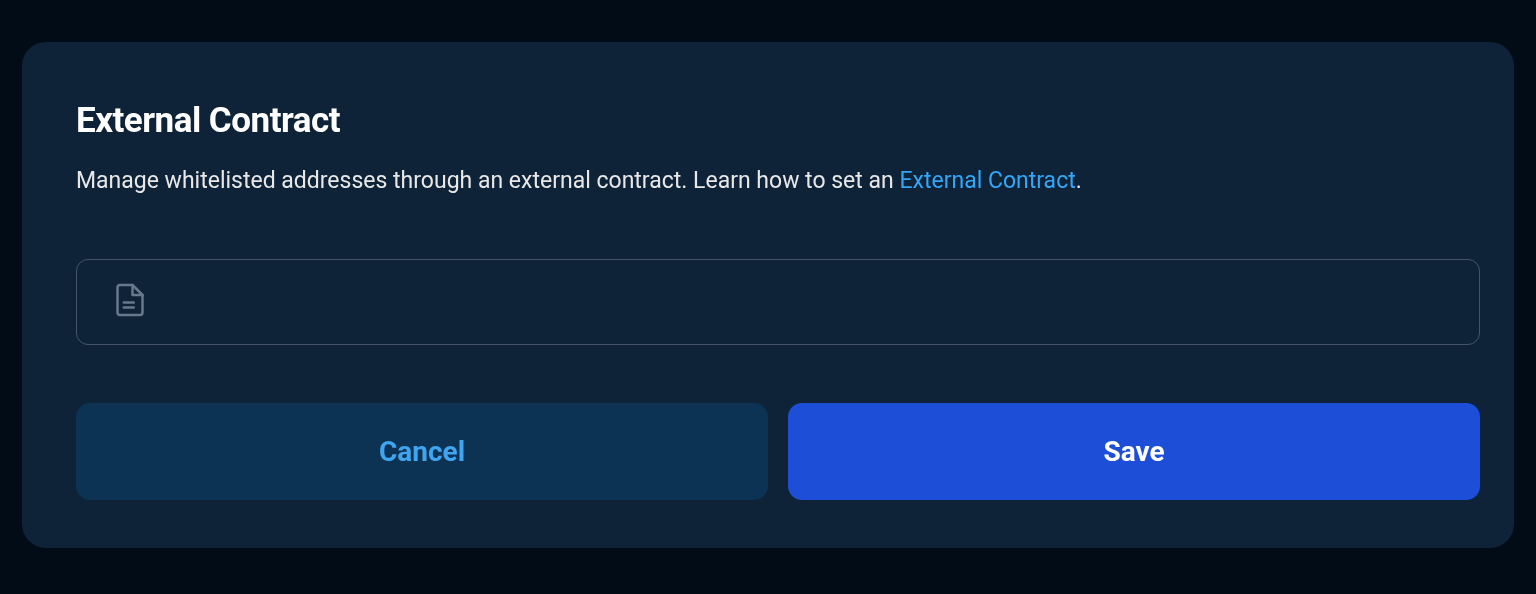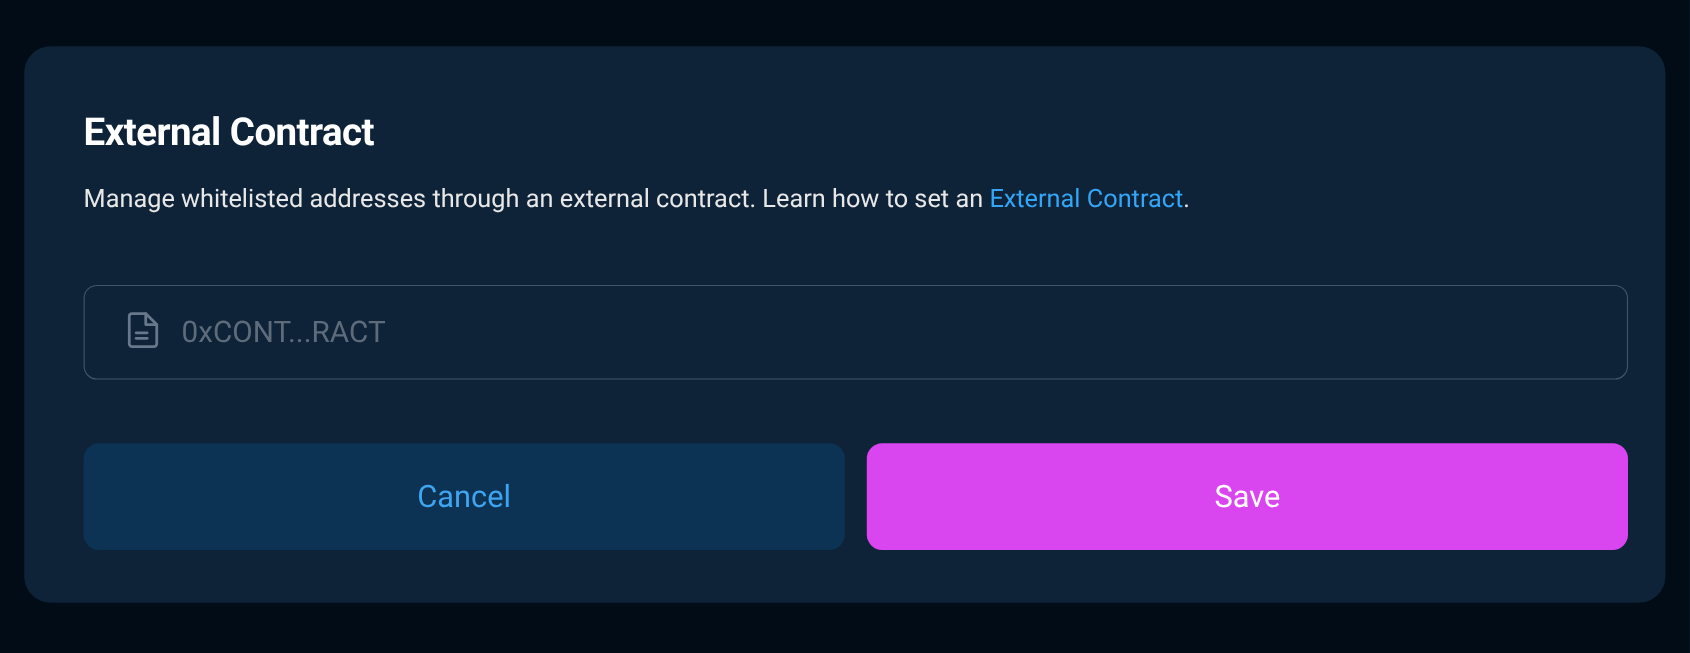--- a/index.html
+++ b/index.html
@@ -78,33 +78,33 @@
       display: flex;
       gap: 20px;
     }
     
     .btn {
       flex: 1;
       border: none;
       border-radius: 14px;
       padding: 32px 20px;
       font-size: 28px;
-      font-weight: 400;
+      font-weight: 700;
       cursor: pointer;
       font-family: inherit;
       text-align: center;
     }
     
     .btn-cancel {
       background-color: #0d3354;
       color: #3fa5f0;
     }
     
     .btn-save {
-      background-color: #d946ef;
+      background-color: #1d4ed8;
       color: #ffffff;
     }
   </style>
 </head>
 <body>
 
 <div class="card">
   <h1 class="title">External Contract</h1>
 
   <p class="description">
@@ -113,20 +113,19 @@
 
   <div class="input-wrapper">
     <span class="input-icon">
       <svg width="30" height="36" viewBox="0 0 24 28" fill="none" stroke="currentColor" stroke-width="2" stroke-linecap="round" stroke-linejoin="round">
         <path d="M14 2H4a2 2 0 0 0-2 2v20a2 2 0 0 0 2 2h16a2 2 0 0 0 2-2V10z"></path>
         <polyline points="14 2 14 10 22 10"></polyline>
         <line x1="7" y1="16" x2="15" y2="16"></line>
         <line x1="7" y1="20" x2="15" y2="20"></line>
       </svg>
     </span>
-    <input type="text" class="input-field" placeholder="0xCONT...RACT" value="" style="">
   </div>
 
   <div class="button-row">
     <button class="btn btn-cancel">Cancel</button>
     <button class="btn btn-save">Save</button>
   </div>
 </div>
 
 </body></html>

